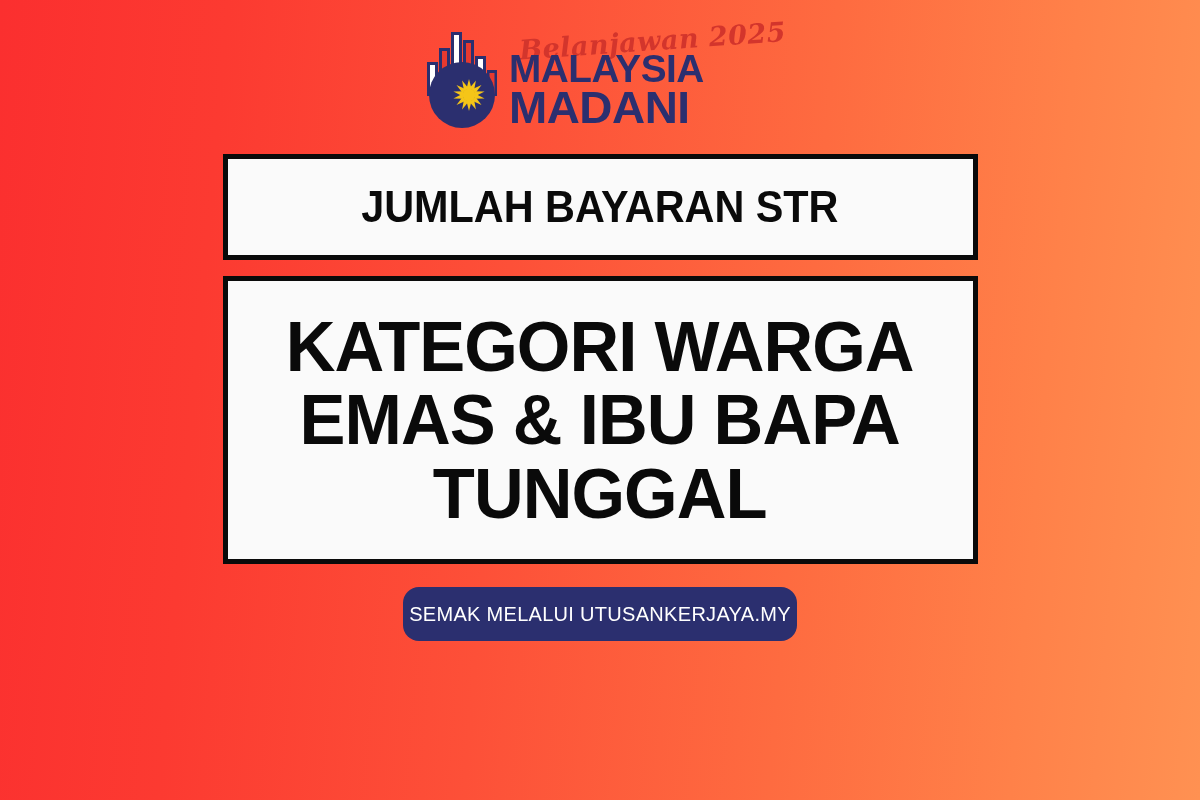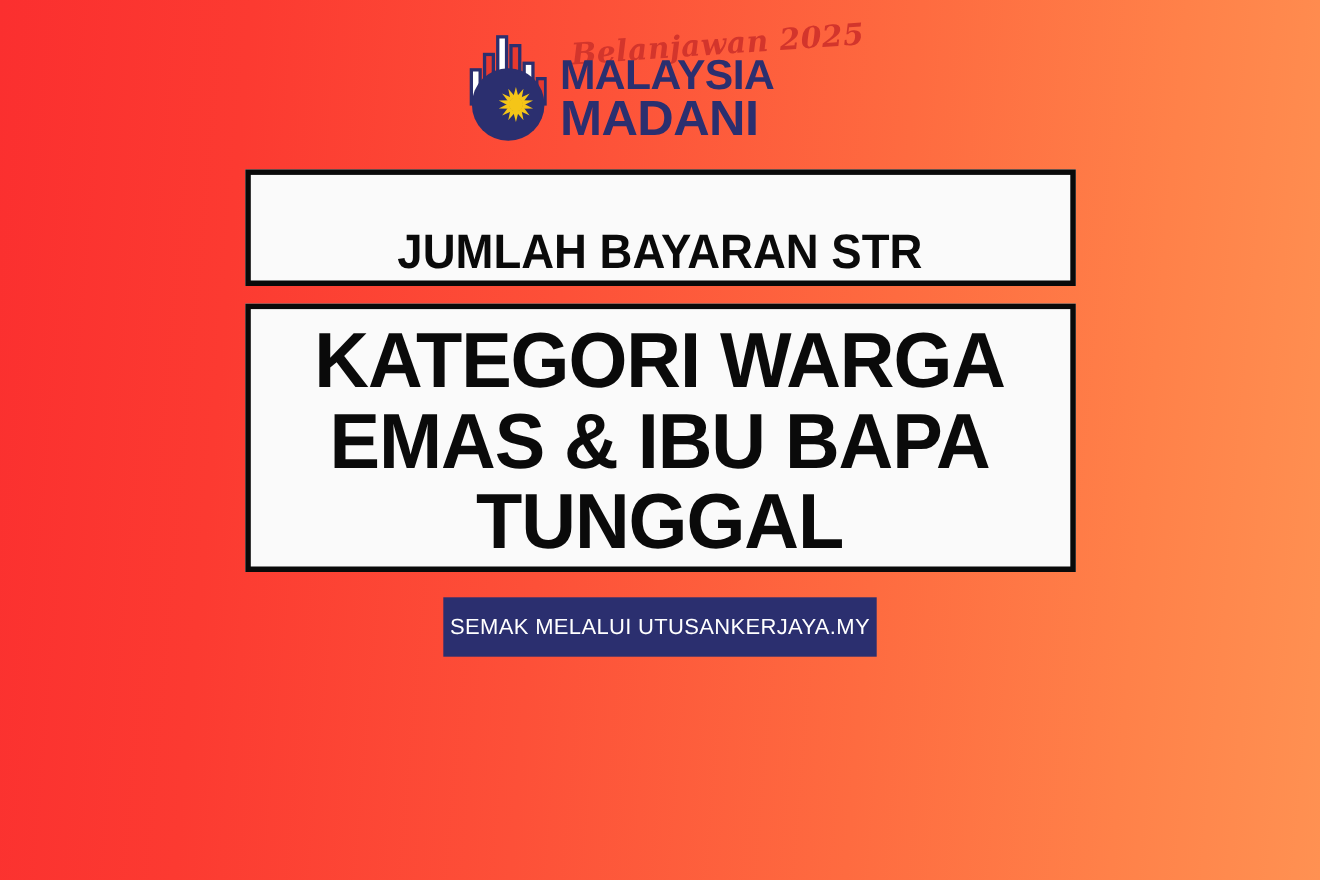--- a/index.html
+++ b/index.html
@@ -75,31 +75,31 @@
   .logo-malaysia { font-size: 38px; }
   .logo-madani  { font-size: 45px; }
 
   
   .panel {
     width: 755px;
     box-sizing: border-box;
     border: 5px solid #0a0a0a;
     background: #fafafa;
     display: flex;
-    align-items: flex-end;
+    align-items: center;
     justify-content: center;
     text-align: center;
   }
   .panel.title-panel {
     margin-top: 24px;
     height: 106px;
   }
   .panel.main-panel {
     margin-top: 16px;
-    height: 244px;
+    height: 288px;
     padding: 4px 12px;
   }
   .panel.phase-panel {
     margin-top: 16px;
     height: 92px;
     background: #ffffff;
   }
 
   .panel-title-text {
     font-family: "Liberation Sans", "DejaVu Sans", sans-serif;
@@ -129,20 +129,21 @@
 
   
   .footer-banner {
     margin-top: 23px;
     width: 394px;
     height: 54px;
     background: #2b2f6f;
     display: flex;
     align-items: center;
     justify-content: center;
+    border-radius: 16px;
   }
   .footer-banner-text {
     font-family: "Liberation Sans", "DejaVu Sans", sans-serif;
     font-weight: 400;
     font-size: 20px;
     letter-spacing: 0.3px;
     color: #ffffff;
     white-space: nowrap;
   }
 </style>

